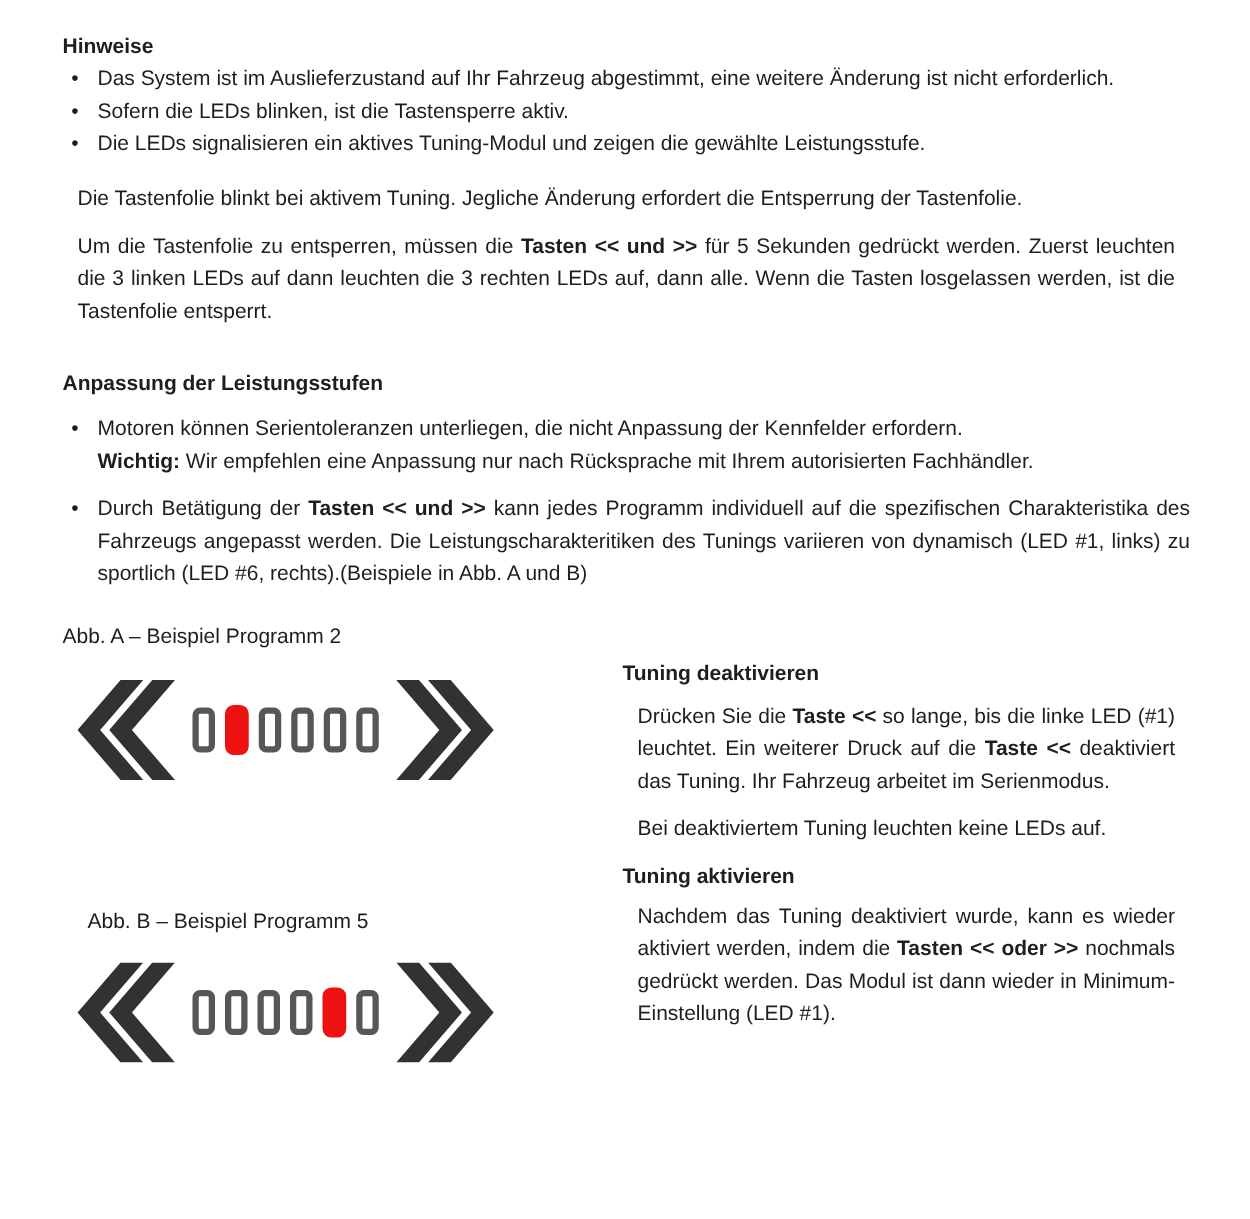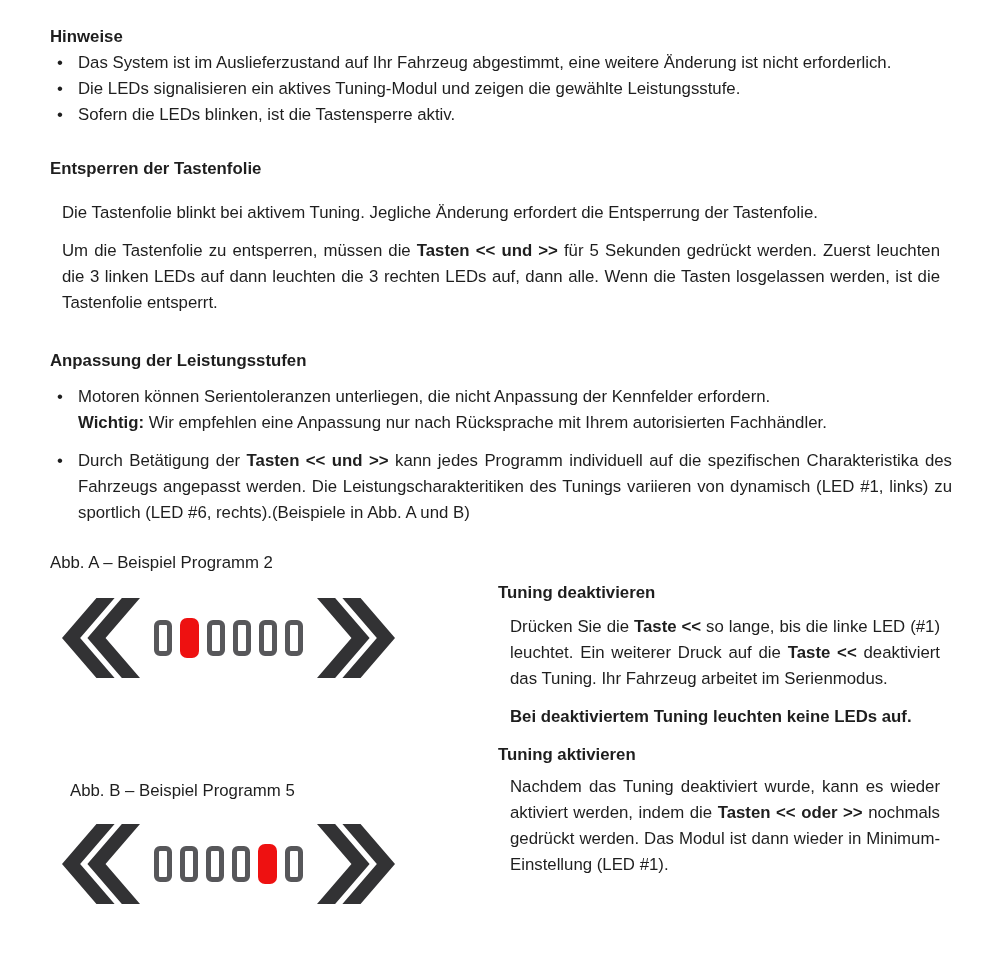--- a/index.html
+++ b/index.html
@@ -35,41 +35,40 @@
   .fig-label-b{margin-top:100px;margin-left:20px;}
   .fig-gfx-b{margin-top:20px;}
   .led-figure{display:flex;align-items:center;gap:14px;margin-left:12px;width:-moz-fit-content;width:fit-content;}
   .chev{width:78px;height:80px;display:block;}
   .chev polygon{fill:var(--chevron);}
   .mirror{transform:scaleX(-1);}
   .led-row{display:flex;align-items:center;gap:8px;}
   .led{box-sizing:border-box;width:18px;height:36px;border:5px solid var(--led-border);border-radius:6px;background:#fff;}
   .led-active{width:19px;height:40px;border:none;border-radius:7px;background:var(--led-active);}
   .tc-p1{margin-top:8px;}
-  .tc-p2{margin-top:12px;font-weight:bold;}
+  .tc-p2{margin-top:12px;}
   .tc-h2{margin-top:10px;}
   .tc-p3{margin-top:6px;}
   .tc-p4{margin-top:10px;}
 </style>
 </head>
 <body>
 
 <div class="page">
 
   <div class="sec">
     <div class="h">Hinweise</div>
     <div class="bullets">
       <div class="bullet">Das System ist im Auslieferzustand auf Ihr Fahrzeug abgestimmt, eine weitere Änderung ist nicht erforderlich.</div>
+      <div class="bullet">Sofern die LEDs blinken, ist die Tastensperre aktiv.</div>
       <div class="bullet">Die LEDs signalisieren ein aktives Tuning-Modul und zeigen die gewählte Leistungsstufe.</div>
-      <div class="bullet">Sofern die LEDs blinken, ist die Tastensperre aktiv.</div>
     </div>
   </div>
 
   <div class="sec">
-    <div class="h mt-entsperren">Entsperren der Tastenfolie</div>
     <div class="mt-entsperren-p">
       <p class="jst">Die Tastenfolie blinkt bei aktivem Tuning. Jegliche Änderung erfordert die Entsperrung der Tastenfolie.</p>
       <p class="jst"><span>Um die Tastenfolie zu entsperren, müssen die </span><b>Tasten &lt;&lt; und &gt;&gt;</b><span> für 5 Sekunden gedrückt werden. Zuerst leuchten die 3 linken LEDs auf dann leuchten die 3 rechten LEDs auf, dann alle. Wenn die Tasten losgelassen werden, ist die Tastenfolie entsperrt.</span></p>
     </div>
   </div>
 
   <div class="sec">
     <div class="h mt-anpassung">Anpassung der Leistungsstufen</div>
     <div class="bullets">
       <div class="bullet b1"><span>Motoren können Serientoleranzen unterliegen, die nicht Anpassung der Kennfelder erfordern.</span><br><b>Wichtig:</b><span> Wir empfehlen eine Anpassung nur nach Rücksprache mit Ihrem autorisierten Fachhändler.</span></div>

